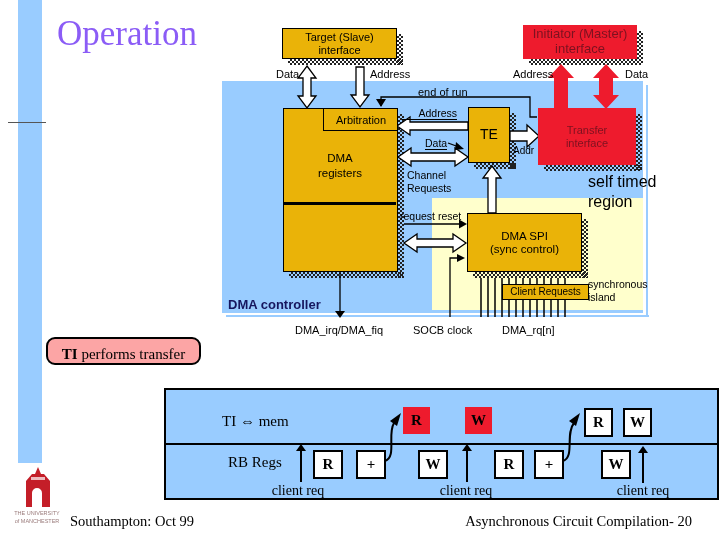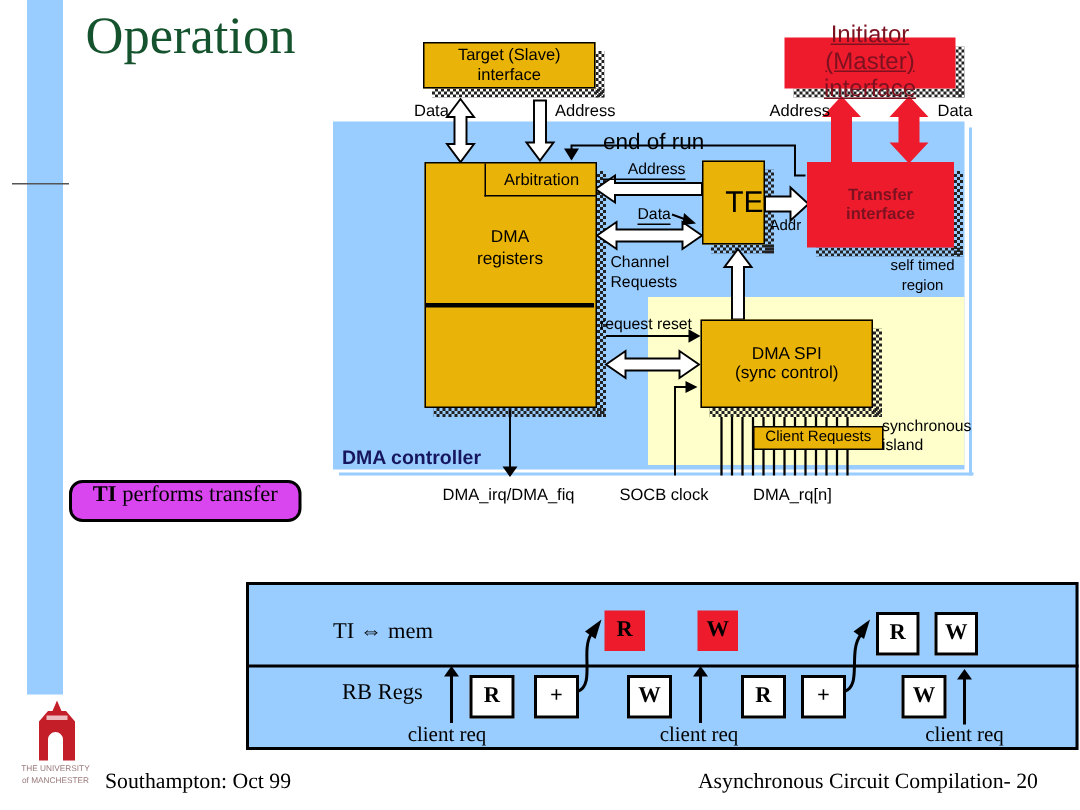--- a/index.html
+++ b/index.html
@@ -18,21 +18,21 @@
   svg{display:block;}
 </style>
 </head>
 <body>
 
 <div id="slide">
 
   <div class="abs" style="left:18px;top:0;width:24px;height:463px;background:#99CCFF;"></div>
   <div class="abs" style="left:8px;top:122px;width:38px;height:1px;background:#555;"></div>
 
-  <div class="lbl serif" style="left:57px;top:4px;font-size:35px;color:#14532d;">Operation</div>
+  <div class="lbl serif" style="left:57px;top:14px;font-size:35px;color:#8b5cf6;">Operation</div>
 
   <div class="abs" style="left:222px;top:81px;width:421px;height:232px;background:#99CCFF;"></div>
   <div class="abs" style="left:646px;top:85px;width:2px;height:232px;background:#99CCFF;"></div>
   <div class="abs" style="left:226px;top:315px;width:423px;height:2px;background:#99CCFF;"></div>
 
   <div class="abs" style="left:432px;top:198px;width:211px;height:112px;background:#FFFFCC;"></div>
 
   <div class="abs" style="left:164px;top:388px;width:551px;height:108px;background:#99CCFF;border:2px solid #000;"></div>
   <div class="abs" style="left:164px;top:443px;width:555px;height:2px;background:#000;"></div>
 
@@ -110,83 +110,83 @@
       <polygon points="638,453 648,453 643,446"></polygon>
       <polygon points="390,421 397,426 401,413"></polygon>
       <polygon points="569,421 576,426 580,413"></polygon>
     </g>
   </svg>
 
   <div class="box twoline" style="left:282px;top:28px;width:113px;height:29px;font-size:11px;">
     <span>Target (Slave)</span>
     <span>interface</span>
   </div>
-  <div class="box twoline" style="left:523px;top:25px;width:114px;height:34px;font-size:16px;background:#EE1B2D;border:none;color:#7C1220;text-decoration:underline;">
+  <div class="box twoline" style="left:523px;top:25px;width:114px;height:34px;font-size:13px;background:#EE1B2D;border:none;color:#7C1220;">
     <span>Initiator (Master)</span>
     <span>interface</span>
   </div>
 
   <div class="box" style="left:283px;top:108px;width:113px;height:162px;justify-content:flex-start;"></div>
   <div class="abs twoline" style="left:284px;top:131px;width:112px;height:70px;display:flex;flex-direction:column;
               align-items:center;justify-content:center;font-size:11.5px;text-align:center;line-height:1.3;">
     <span>DMA</span>
     <span>registers</span>
   </div>
   <div class="abs" style="left:323px;top:109px;width:74px;height:21px;border-left:1px solid #000;border-bottom:1px solid #000;
               display:flex;align-items:center;justify-content:center;font-size:11px;">
     <span>Arbitration</span>
   </div>
   <div class="abs" style="left:284px;top:202px;width:112px;height:3px;background:#000;"></div>
 
-  <div class="box" style="left:468px;top:107px;width:40px;height:54px;font-size:20px;align-items:flex-end;">
+  <div class="box" style="left:468px;top:107px;width:40px;height:54px;font-size:14px;">
     <span>TE</span>
   </div>
 
-  <div class="box twoline" style="left:538px;top:108px;width:98px;height:57px;background:#EE1B2D;border:none;color:#7C1220;font-size:11px;font-weight:bold;">
+  <div class="box twoline" style="left:538px;top:108px;width:98px;height:57px;background:#EE1B2D;border:none;color:#7C1220;font-size:11px;">
     <span>Transfer</span>
     <span>interface</span>
   </div>
 
   <div class="box twoline" style="left:467px;top:213px;width:113px;height:57px;font-size:11.5px;">
     <span>DMA SPI</span>
     <span>(sync control)</span>
   </div>
 
   <div class="box" style="left:486px;top:284px;width:85px;height:14px;font-size:10px;margin-left:16px;">
     <span>Client Requests</span>
   </div>
 
   <div class="lbl" style="left:276px;top:68px;font-size:11px;">Data</div>
   <div class="lbl" style="left:370px;top:68px;font-size:11px;">Address</div>
   <div class="lbl" style="left:513px;top:68px;font-size:11px;">Address</div>
   <div class="lbl" style="left:625px;top:68px;font-size:11px;">Data</div>
-  <div class="lbl" style="left:402px;top:86px;font-size:15px;">end of run</div>
+  <div class="lbl" style="left:418px;top:86px;font-size:11px;">end of run</div>
   <div class="lbl" style="left:402px;top:107px;width:55px;font-size:10.5px;text-align:right;border-bottom:1px solid #000;">Address</div>
   <div class="lbl" style="left:425px;top:137px;font-size:10.5px;border-bottom:1px solid #000;">Data</div>
   <div class="lbl" style="left:513px;top:145px;font-size:10px;">Addr</div>
   <div class="lbl twoline" style="left:407px;top:169px;font-size:10.5px;line-height:1.25;">
     <span>Channel</span>
     <span>Requests</span>
   </div>
-  <div class="lbl twoline" style="left:588px;top:172px;width:54px;font-size:10px;line-height:1.25;text-align:center;">
+  <div class="lbl twoline" style="left:588px;top:172px;width:54px;font-size:16px;line-height:1.25;">
     <span>self timed</span>
     <span>region</span>
   </div>
   <div class="lbl" style="left:400px;top:210px;font-size:10.5px;">request reset</div>
   <div class="lbl twoline" style="left:588px;top:278px;font-size:10.5px;line-height:1.25;">
     <span>synchronous</span>
     <span>island</span>
   </div>
   <div class="lbl" style="left:228px;top:297px;font-size:13px;font-weight:bold;color:#16165E;">DMA controller</div>
   <div class="lbl" style="left:295px;top:324px;font-size:11px;">DMA_irq/DMA_fiq</div>
   <div class="lbl" style="left:413px;top:324px;font-size:11px;">SOCB clock</div>
   <div class="lbl" style="left:502px;top:324px;font-size:11px;">DMA_rq[n]</div>
 
-  <div class="abs serif" style="left:46px;top:320px;width:151px;height:24px;background:#d946ef;border:2px solid #000;border-radius:9px;
-              display:flex;align-items:flex-start;justify-content:center;font-size:15px;color:#000;">
+  <div class="abs serif" style="left:46px;top:337px;width:151px;height:24px;background:#fca5a5;border:2px solid #000;border-radius:9px;
+              display:flex;align-items:flex-end;justify-content:center;font-size:15px;color:#000;">
     <b>TI</b>&nbsp;<span>performs transfer</span>
   </div>
 
   <div class="cell" style="left:403px;top:407px;width:27px;height:27px;background:#EE1B2D;border:none;">
     <span>R</span>
     </div>
   <div class="cell" style="left:465px;top:407px;width:27px;height:27px;background:#EE1B2D;border:none;">
     <span>W</span>
     </div>
   <div class="cell" style="left:584px;top:408px;width:25px;height:25px;">

